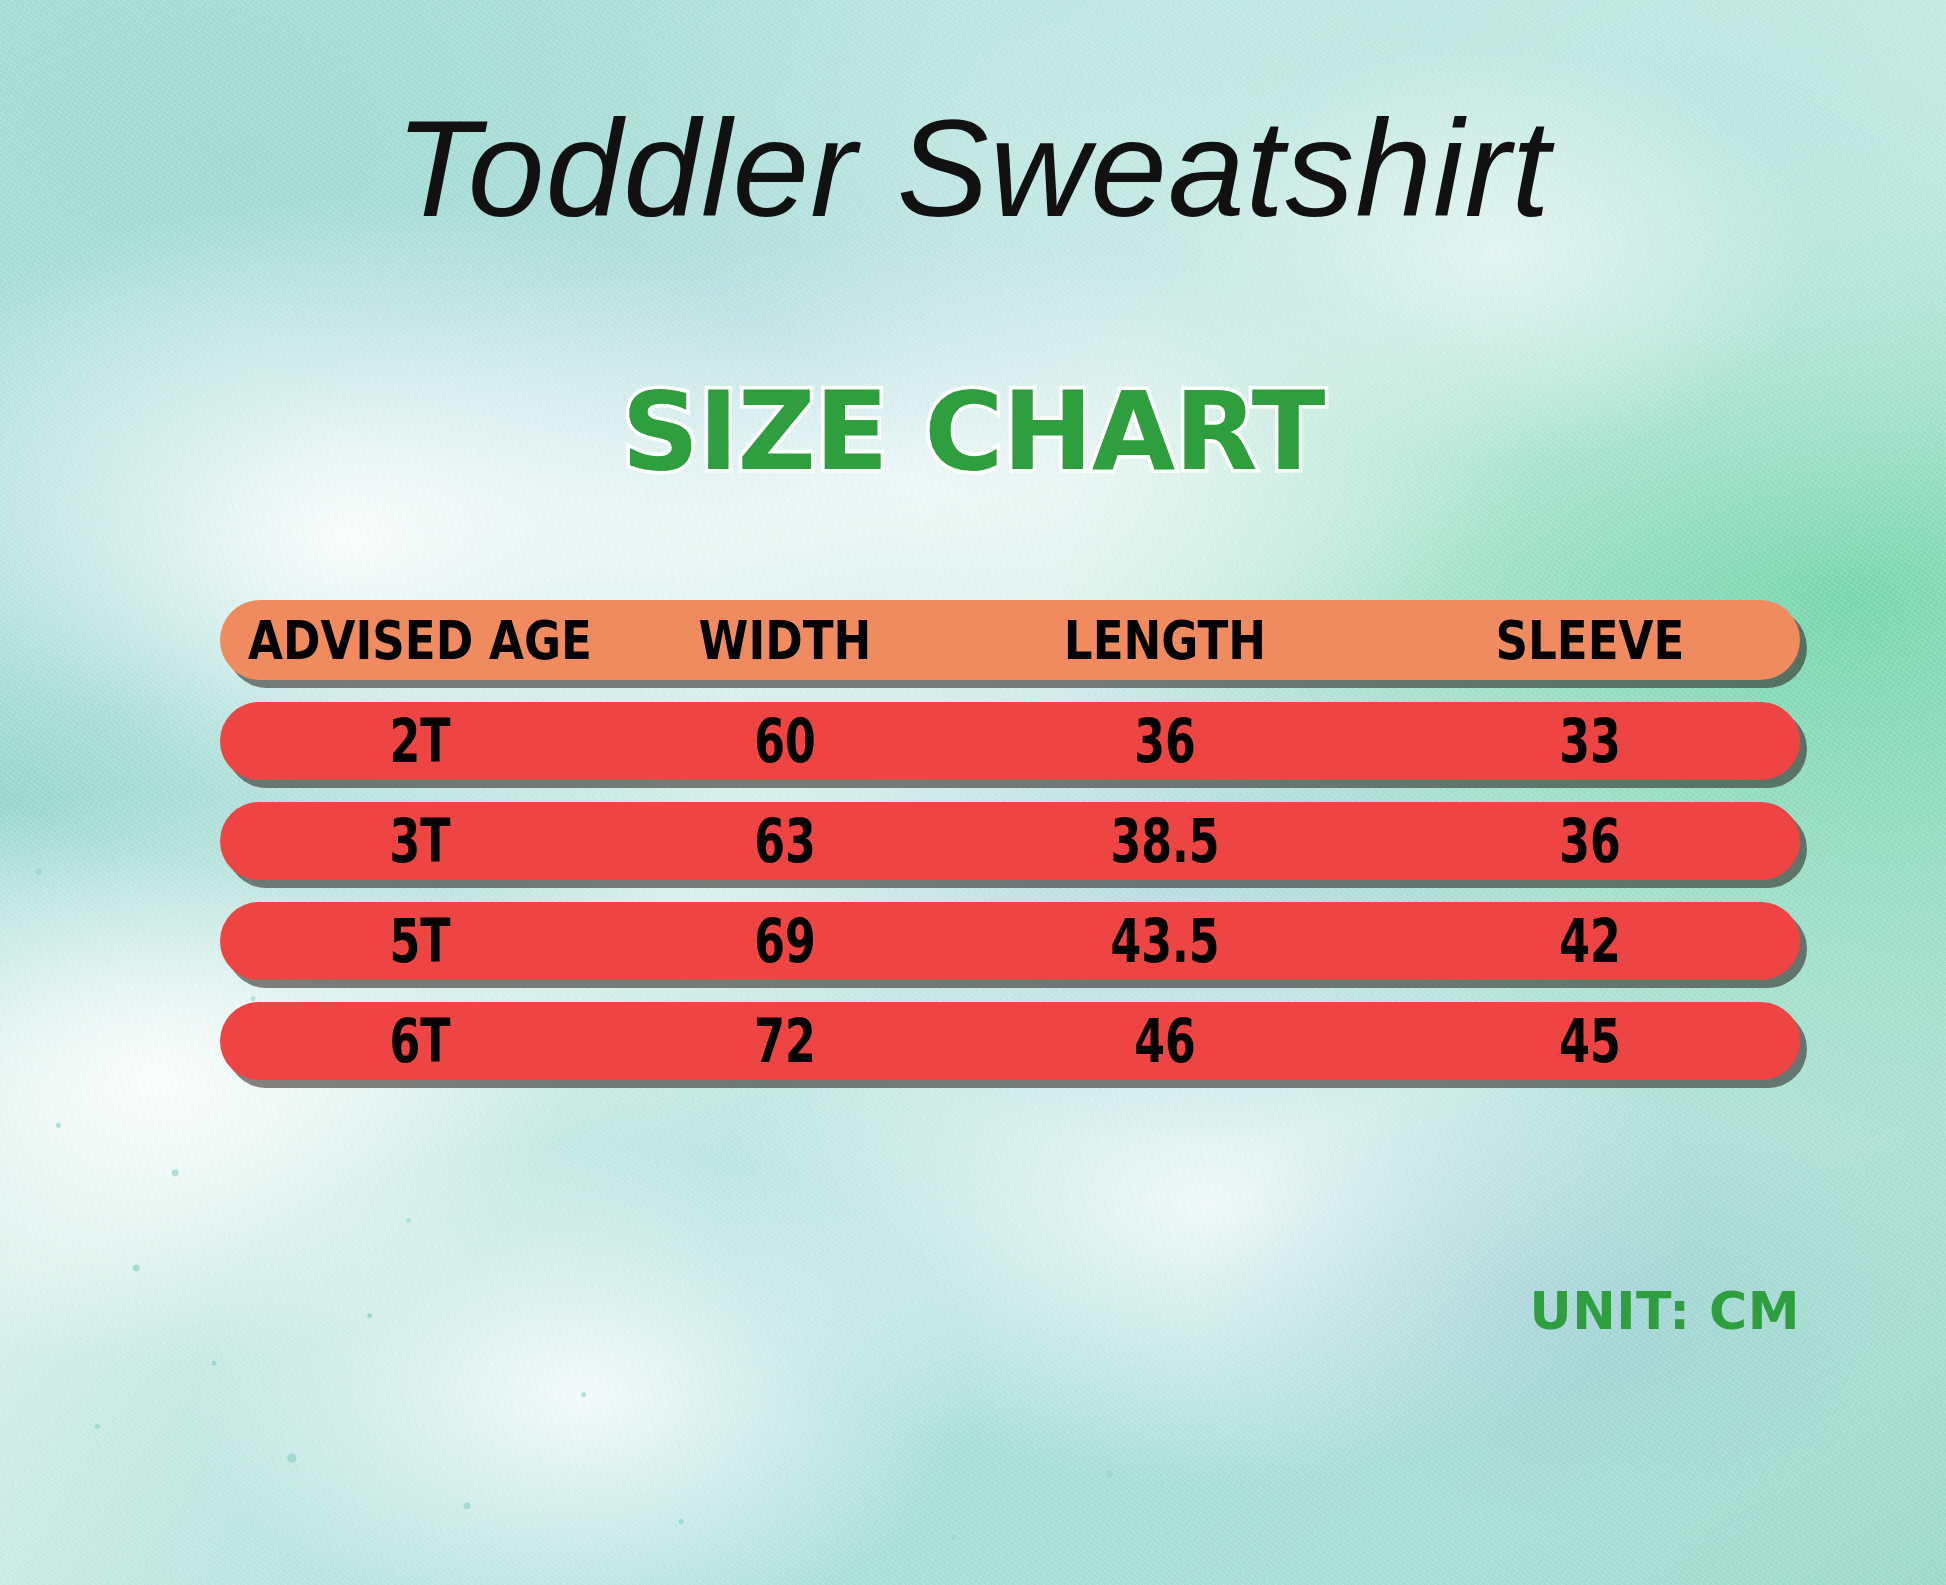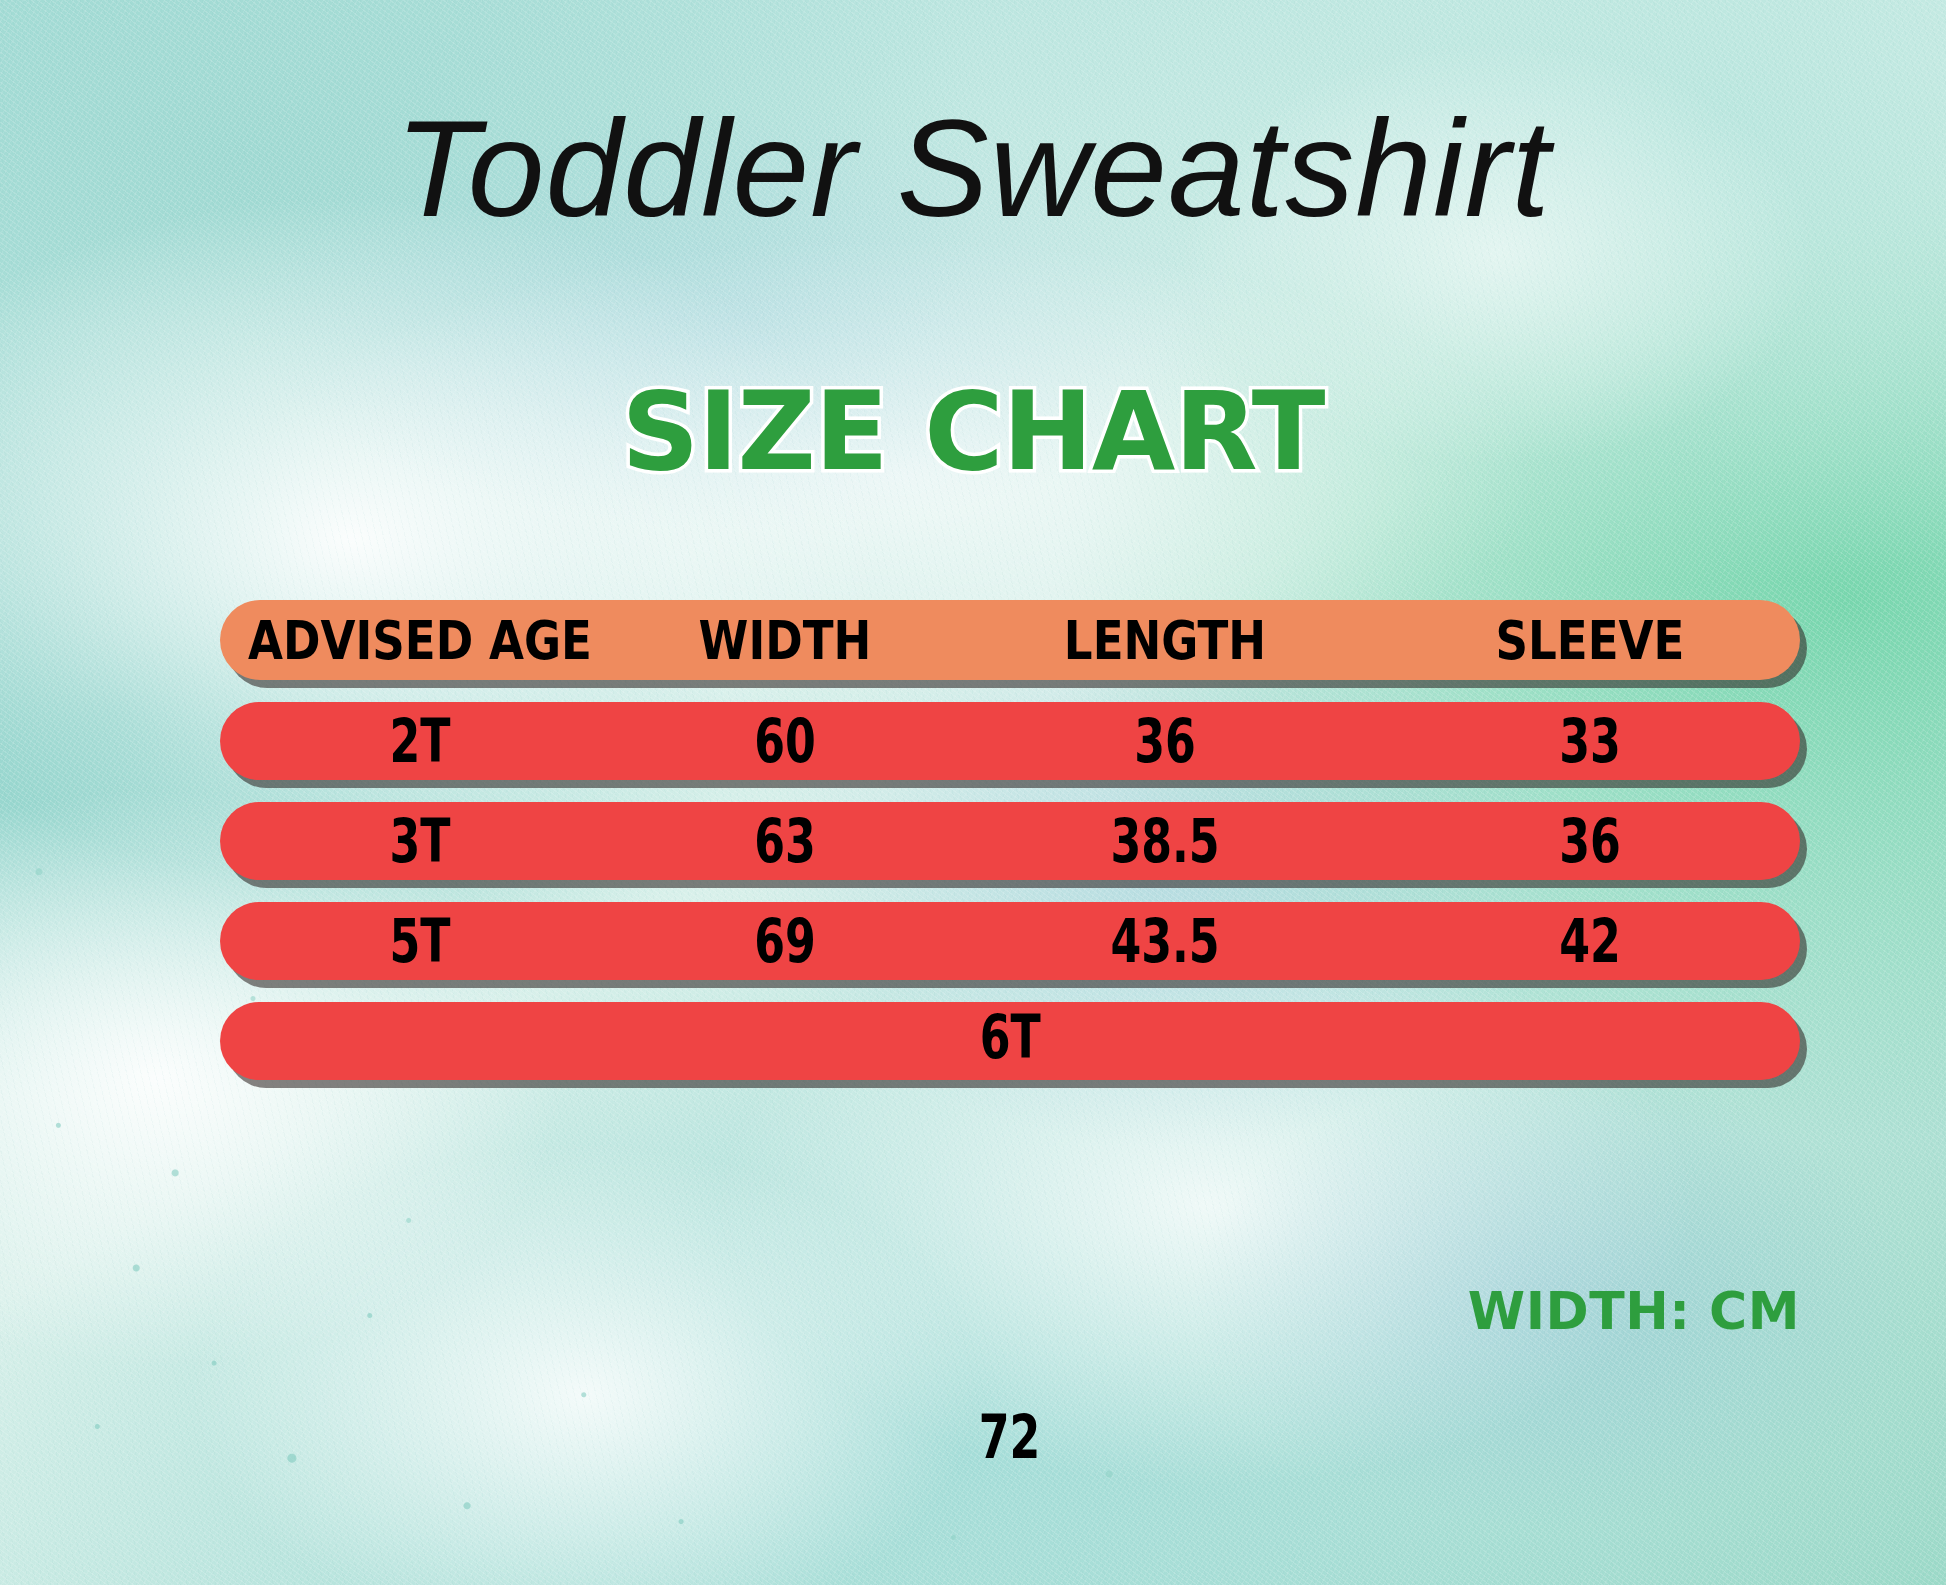--- a/index.html
+++ b/index.html
@@ -135,21 +135,20 @@
     margin-bottom: 22px;
   }
 
   .row.data {
     background: #ef4444;
     height: 78px;
     margin-bottom: 22px;
   }
   .row.data:last-child {
     margin-bottom: 12px;
-    flex-direction: column;
   }
 
   .cell {
     text-align: center;
     color: #000000;
     font-family: "DejaVu Sans Condensed", "Liberation Sans Narrow", "Liberation Sans", sans-serif;
     font-weight: 700;
     white-space: nowrap;
   }
 
@@ -229,15 +228,15 @@
 
     <div class="row data">
       <div class="cell col-age">6T</div>
       <div class="cell col-width">72</div>
       <div class="cell col-length">46</div>
       <div class="cell col-sleeve">45</div>
     </div>
 
   </div>
 
-  <div class="unit">WIDTH: CM</div>
+  <div class="unit">UNIT: CM</div>
 
 </div>
 
 </body></html>

